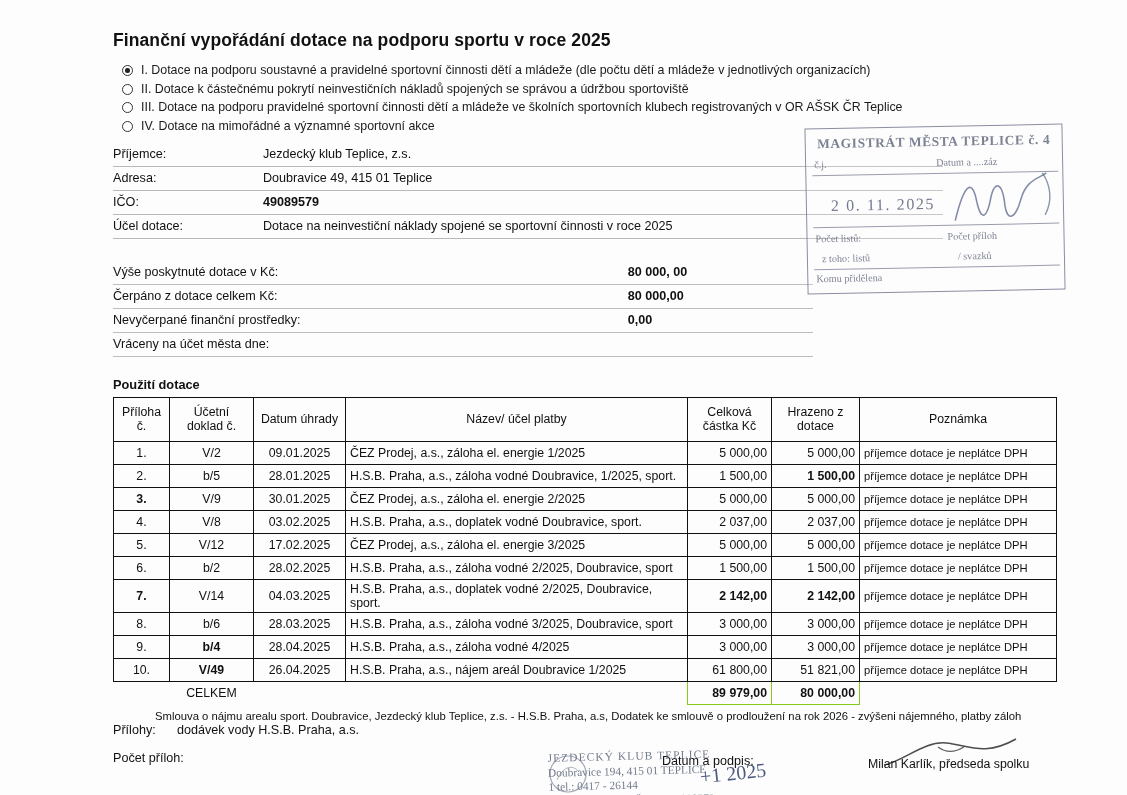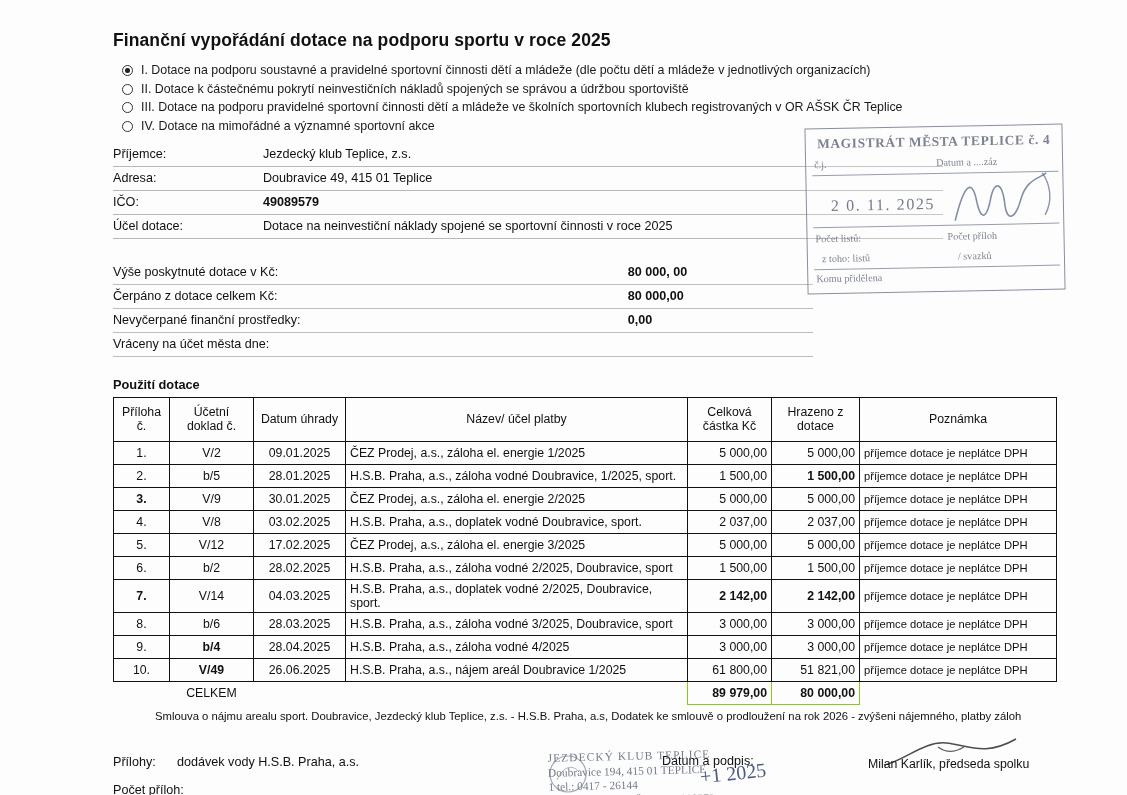--- a/index.html
+++ b/index.html
@@ -129,21 +129,21 @@
     font-size: 11.3px;
     line-height: 1.25;
     width: 900px;
   }
   .foot-row {
     margin-left: 13px;
     font-size: 12.6px;
     display: flex;
     align-items: baseline;
   }
-  .foot-row .lab { width: 64px; margin-top: 32px; }
+  .foot-row .lab { width: 64px; }
   .foot-row2 { margin: 14px 0 0 13px; font-size: 12.6px; }
 
   .sign-label {
     position: absolute;
     left: 662px; top: 754px;
     font-size: 12.6px;
   }
   .sign-name {
     position: absolute;
     left: 868px; top: 757px;
@@ -375,21 +375,21 @@
           <td class="c b">b/4</td>
           <td class="c">28.04.2025</td>
           <td class="l">H.S.B. Praha, a.s., záloha vodné 4/2025</td>
           <td class="r">3 000,00</td>
           <td class="r">3 000,00</td>
           <td class="note">příjemce dotace je neplátce DPH</td>
         </tr>
         <tr>
           <td class="c">10.</td>
           <td class="c b">V/49</td>
-          <td class="c">26.06.2025</td>
+          <td class="c">26.04.2025</td>
           <td class="l">H.S.B. Praha, a.s., nájem areál Doubravice 1/2025</td>
           <td class="r">61 800,00</td>
           <td class="r">51 821,00</td>
           <td class="note">příjemce dotace je neplátce DPH</td>
         </tr>
         <tr class="total">
           <td class="noborder"></td>
           <td class="noborder c">CELKEM</td>
           <td class="noborder"></td>
           <td class="noborder"></td>

